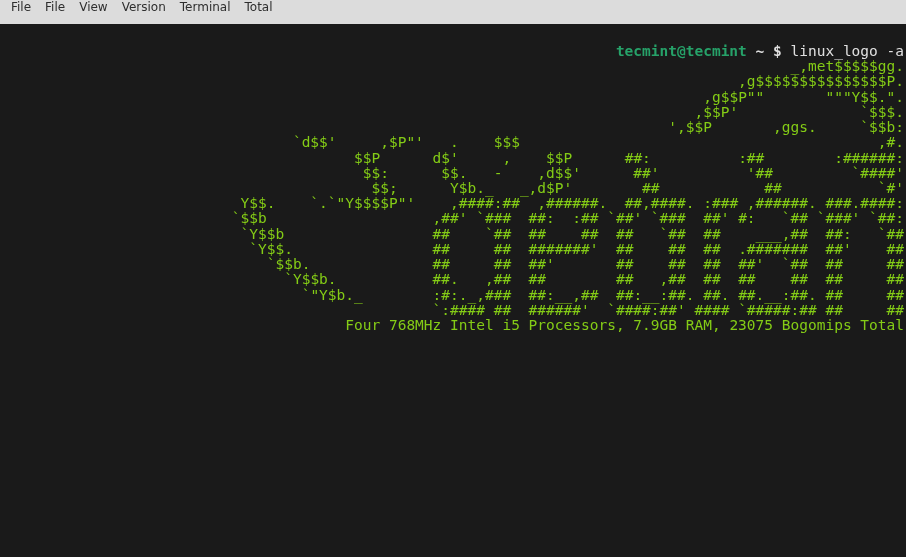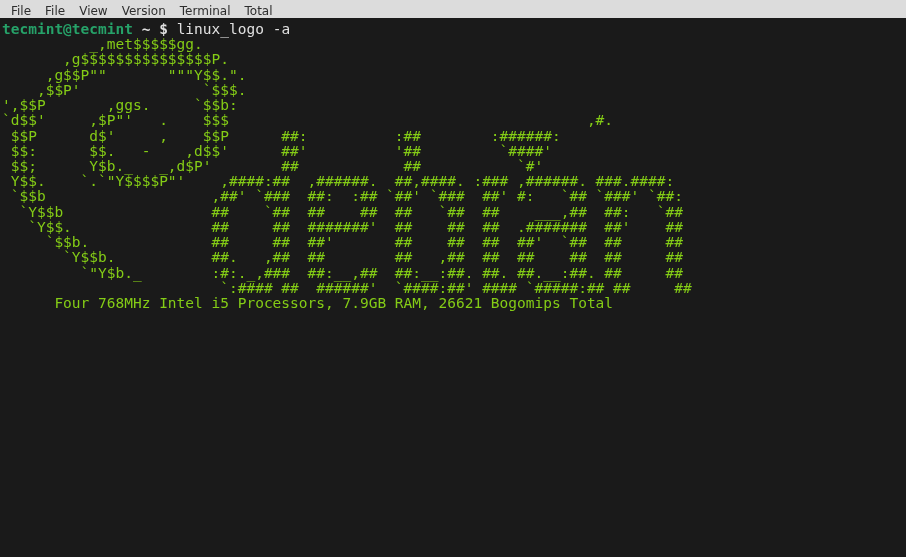--- a/index.html
+++ b/index.html
@@ -11,37 +11,38 @@
       font-family: "DejaVu Sans Mono", "Liberation Mono", monospace;
       background: #1a1a1a;
       color: #e0e0e0;
       width: 906px;
       height: 557px;
       overflow: hidden;
     }
     .menubar {
       background: #dcdcdc;
       color: #2e2e2e;
-      height: 18px;
+      height: 24px;
       display: flex;
-      align-items: flex-end;
+      align-items: flex-start;
       padding: 0 4px;
       font-family: "DejaVu Sans", sans-serif;
       font-size: 12px;
     }
     .menubar .menu-item {
       padding: 0 7px;
       cursor: default;
     }
     .terminal {
       background: #1a1a1a;
-      padding: 4px 2px;
+      padding: 20px 2px;
       font-size: 14.5px;
       line-height: 1.05;
       letter-spacing: 0;
+      text-align: right;
     }
     .prompt-user {
       color: #26a269;
       font-weight: bold;
     }
     .prompt-path {
       color: #e0e0e0;
       font-weight: bold;
     }
     .prompt-dollar {
@@ -93,15 +94,15 @@
  $$;      Y$b._   _,d$P'        ##            ##           `#'
  Y$$.    `.`"Y$$$$P"'    ,####:##  ,######.  ##,####. :### ,######. ###.####:
  `$$b                   ,##' `###  ##:  :## `##' `###  ##' #:   `## `###' `##:
   `Y$$b                 ##    `##  ##    ##  ##   `##  ##    ___,##  ##:   `##
    `Y$$.                ##     ##  #######'  ##    ##  ##  .#######  ##'    ##
      `$$b.              ##     ##  ##'       ##    ##  ##  ##'  `##  ##     ##
        `Y$$b.           ##.   ,##  ##        ##   ,##  ##  ##    ##  ##     ##
          `"Y$b._        :#:._,###  ##:__,##  ##:__:##. ##. ##.__:##. ##     ##
                          `:#### ##  ######'  `####:##' #### `#####:## ##     ##
 </div>
-  <div class="output">      Four 768MHz Intel i5 Processors, 7.9GB RAM, 26621 Bogomips Total</div>
+  <div class="output">      Four 768MHz Intel i5 Processors, 7.9GB RAM, 23075 Bogomips Total</div>
   <div class="output">&nbsp;</div>
 </div>
 
 </body></html>

